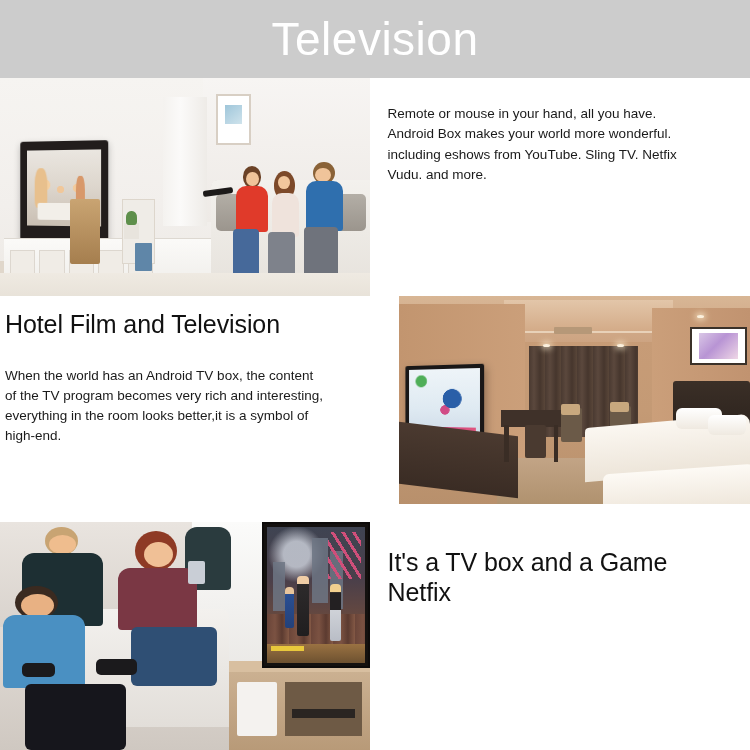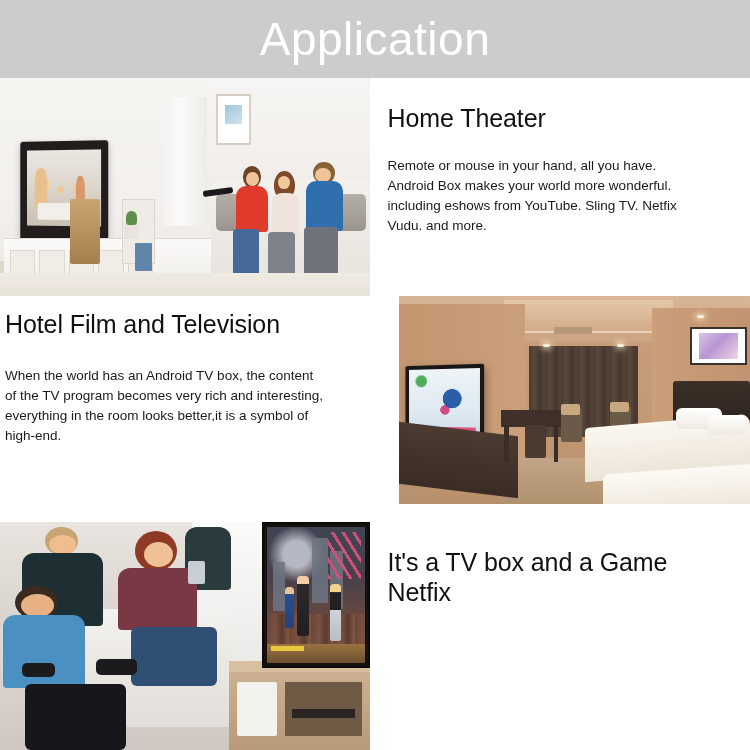--- a/index.html
+++ b/index.html
@@ -477,21 +477,21 @@
     position: absolute; left: 51%; top: 17%; width: 4.5%; height: 10%;
     background: #c9ced6; border-radius: 2px;
   }
 </style>
 </head>
 <body>
 
 <div class="page">
 
   <div class="header">
-    <div class="header-title">Application</div>
+    <div class="header-title">Television</div>
   </div>
 
   <div class="row row-1">
     <div class="cell-img w-left">
       <div class="living">
         <div class="lv-wall-r"></div>
         <div class="lv-curtain"></div>
         <div class="lv-frame"></div>
 
         <div class="lv-tv">
@@ -536,21 +536,20 @@
           <div class="p-body"></div>
           <div class="p-leg"></div>
           <div class="p-shoe"></div>
         </div>
         <div class="lv-remote"></div>
         <div class="lv-rug"></div>
       </div>
     </div>
 
     <div class="cell-text w-right txt-pad-right">
-      <h2 class="block-title">Home Theater</h2>
       <p class="block-body">Remote or mouse in your hand, all you have.
 Android Box makes your world more wonderful.
 including eshows from YouTube.     Sling TV. Netfix
 Vudu. and more.</p>
     </div>
   </div>
 
   <div class="row row-2">
     <div class="cell-text w-left txt-pad-left">
       <h2 class="block-title tight">Hotel Film and Television</h2>

